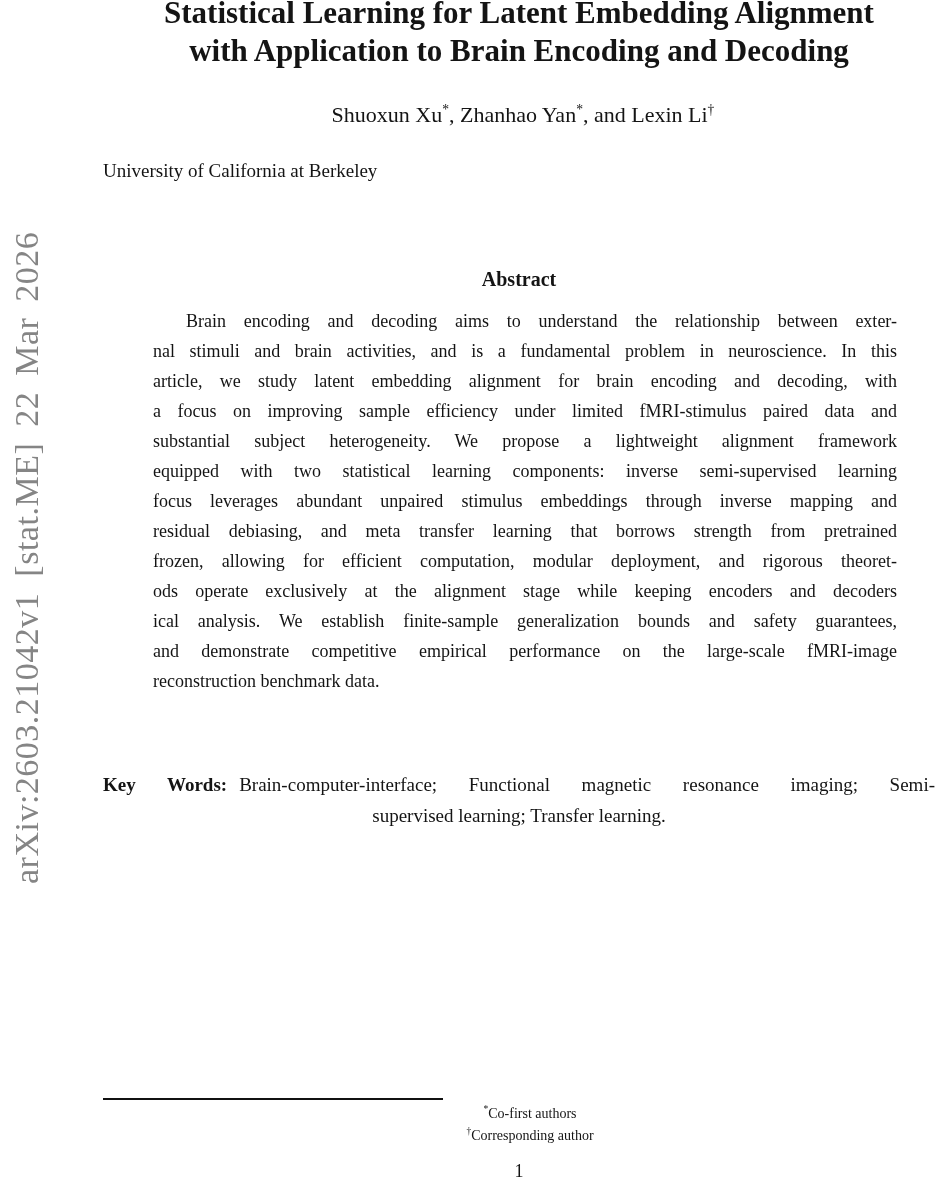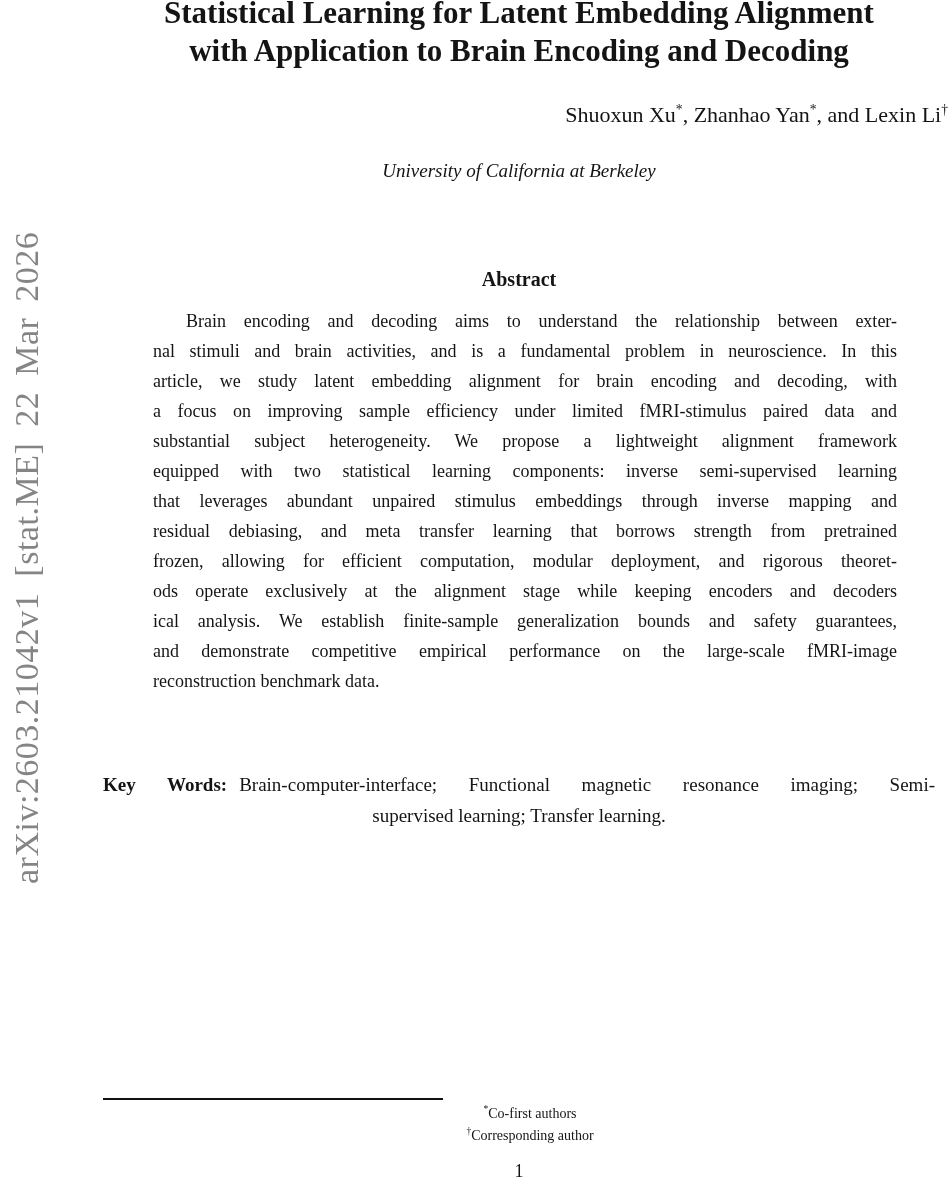--- a/index.html
+++ b/index.html
@@ -43,34 +43,33 @@
     left: 0;
     width: 100%;
     text-align: center;
     font-size: 31px;
     font-weight: bold;
     line-height: 38px;
   }
   .authors {
     position: absolute;
     top: 100px;
-    left: 13px;
+    left: 4px;
     width: 100%;
-    text-align: right;
+    text-align: center;
     font-size: 22px;
     line-height: 30px;
   }
   .authors sup { font-size: 62%; line-height: 0; }
   .affiliation {
     position: absolute;
     top: 158px;
     left: 0;
     width: 100%;
-    text-align: center;
-    font-style: italic;
+    text-align: left;
     font-size: 19px;
     line-height: 26px;
   }
   .abs-heading {
     position: absolute;
     top: 266px;
     left: 0;
     width: 100%;
     text-align: center;
     font-weight: bold;
@@ -155,21 +154,21 @@
 
     <div class="abs-heading">Abstract</div>
 
     <div class="abs-body">
         <div class="abs-line">Brain encoding and decoding aims to understand the relationship between exter-</div>
         <div class="abs-line">nal stimuli and brain activities, and is a fundamental problem in neuroscience. In this</div>
         <div class="abs-line">article, we study latent embedding alignment for brain encoding and decoding, with</div>
         <div class="abs-line">a focus on improving sample efficiency under limited fMRI-stimulus paired data and</div>
         <div class="abs-line">substantial subject heterogeneity. We propose a lightweight alignment framework</div>
         <div class="abs-line">equipped with two statistical learning components: inverse semi-supervised learning</div>
-        <div class="abs-line">that leverages abundant unpaired stimulus embeddings through inverse mapping and</div>
+        <div class="abs-line">focus leverages abundant unpaired stimulus embeddings through inverse mapping and</div>
         <div class="abs-line">residual debiasing, and meta transfer learning that borrows strength from pretrained</div>
         <div class="abs-line">frozen, allowing for efficient computation, modular deployment, and rigorous theoret-</div>
         <div class="abs-line">ods operate exclusively at the alignment stage while keeping encoders and decoders</div>
         <div class="abs-line">ical analysis. We establish finite-sample generalization bounds and safety guarantees,</div>
         <div class="abs-line">and demonstrate competitive empirical performance on the large-scale fMRI-image</div>
         <div class="abs-line">reconstruction benchmark data.</div>
       </div>
 
     <div class="keywords">
       <div class="kw-line1"><b>Key Words:</b><span>Brain-computer-interface; Functional magnetic resonance imaging; Semi-</span></div>

